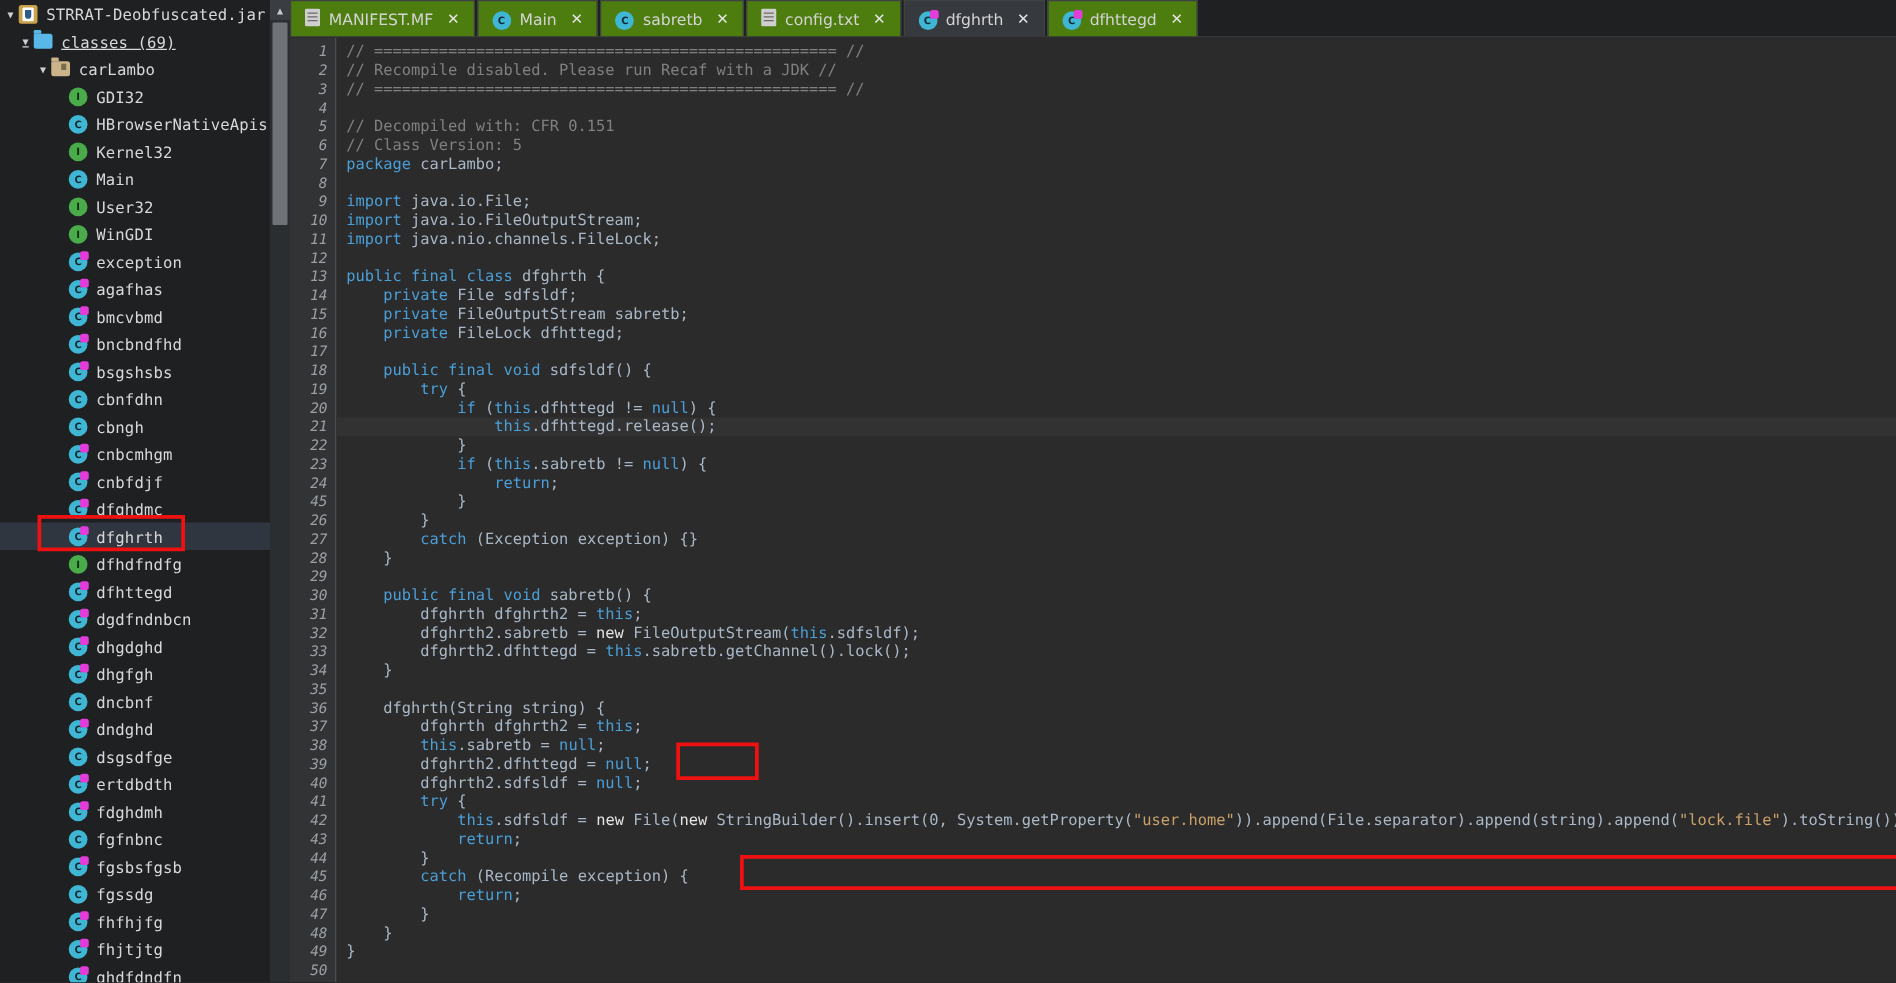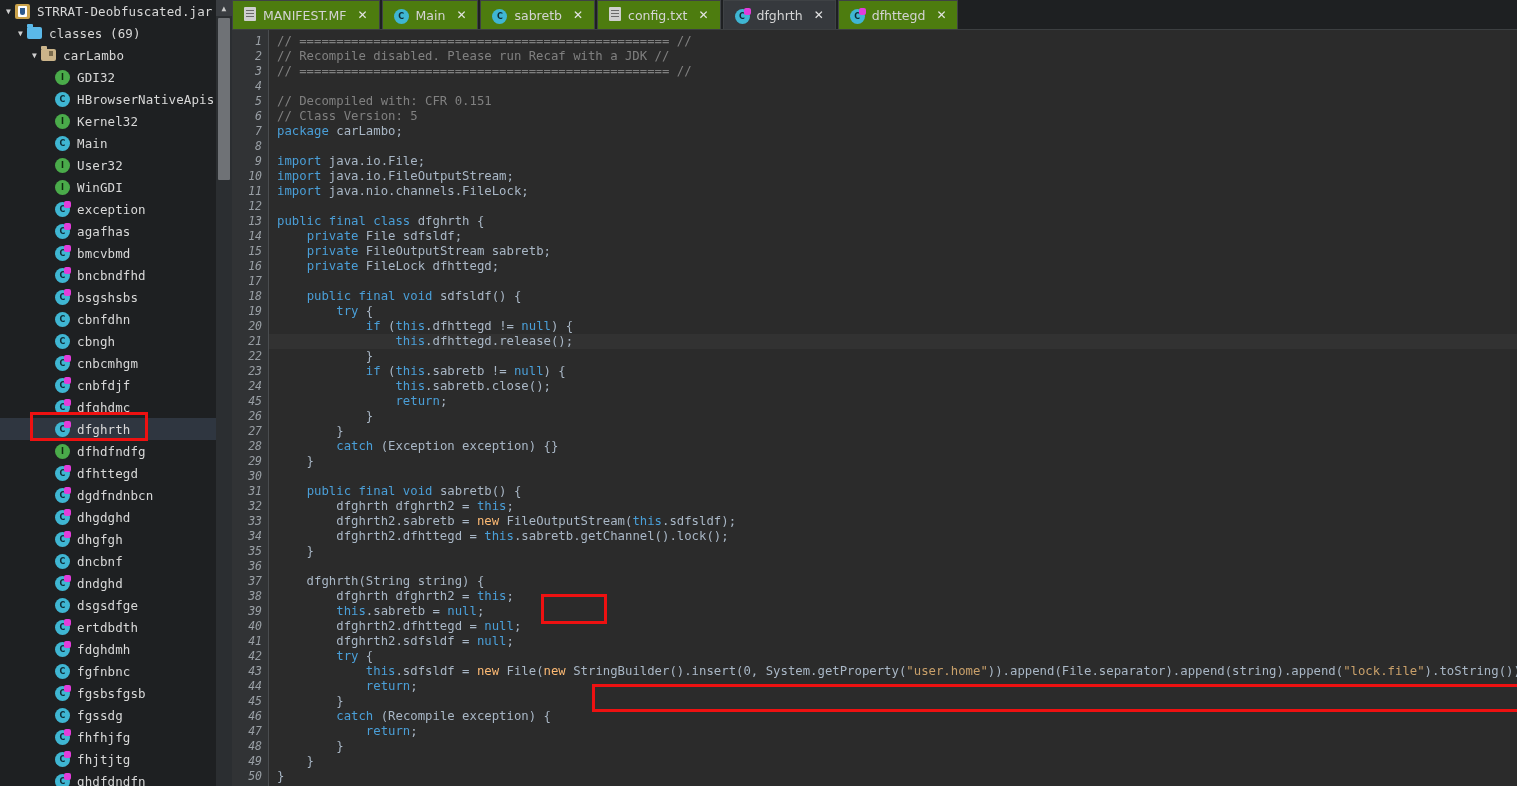--- a/index.html
+++ b/index.html
@@ -237,21 +237,21 @@
     white-space: pre;
     font-family: "DejaVu Sans Mono", monospace;
     font-size: 12.3px;
     color: #a9b7c6;
     padding-left: 8px;
   }
   .codeline.hl { background: #323232; }
 
   .cm  { color: #808080; }
   .kw  { color: #4a9fd8; }
-  .kw2 { color: #fdba74; }
+  .kw2 { color: #e5e5e5; }
   .str { color: #c9a06a; }
   .num { color: #a9b7c6; }
   .pln { color: #a9b7c6; }
 
   
   #annot-method {
     position:absolute; left: 309px; top: 564px;
     width: 66px; height: 30px;
     border: 3px solid #ee1111;
     z-index: 40; pointer-events:none;
@@ -270,21 +270,21 @@
 
   <div id="sidebar">
     <div id="tree-root-rows">
         <div class="tree-row" style="padding-left: 2px;">
           <span class="twisty open"></span>
           <span class="ico">
             <span class="ico-jar"></span>
           </span>
           <span class="tree-label">STRRAT-Deobfuscated.jar</span>
         </div>
-        <div class="tree-row" style="padding-left: 14px;">
+        <div class="tree-row" style="padding-left: 14px; text-decoration: underline;">
           <span class="twisty open"></span>
           <span class="ico">
             <span class="ico-folder"></span>
           </span>
           <span class="tree-label">classes (69)</span>
         </div>
         <div class="tree-row" style="padding-left: 28px;">
           <span class="twisty open"></span>
           <span class="ico">
             <span class="ico-pkg"></span>
@@ -640,21 +640,20 @@
           <div class="codeline"><span class="pln">    </span><span class="kw">private</span><span class="pln"> File sdfsldf;</span></div>
           <div class="codeline"><span class="pln">    </span><span class="kw">private</span><span class="pln"> FileOutputStream sabretb;</span></div>
           <div class="codeline"><span class="pln">    </span><span class="kw">private</span><span class="pln"> FileLock dfhttegd;</span></div>
           <div class="codeline"><span class="pln"></span></div>
           <div class="codeline"><span class="pln">    </span><span class="kw">public final void</span><span class="pln"> sdfsldf() {</span></div>
           <div class="codeline"><span class="pln">        </span><span class="kw">try</span><span class="pln"> {</span></div>
           <div class="codeline"><span class="pln">            </span><span class="kw">if</span><span class="pln"> (</span><span class="kw">this</span><span class="pln">.dfhttegd != </span><span class="kw">null</span><span class="pln">) {</span></div>
           <div class="codeline hl"><span class="pln">                </span><span class="kw">this</span><span class="pln">.dfhttegd.release();</span></div>
           <div class="codeline"><span class="pln">            }</span></div>
           <div class="codeline"><span class="pln">            </span><span class="kw">if</span><span class="pln"> (</span><span class="kw">this</span><span class="pln">.sabretb != </span><span class="kw">null</span><span class="pln">) {</span></div>
-          <div class="codeline"><span class="pln">                </span><span class="kw">this</span><span class="pln">.sabretb.close();</span></div>
           <div class="codeline"><span class="pln">                </span><span class="kw">return</span><span class="pln">;</span></div>
           <div class="codeline"><span class="pln">            }</span></div>
           <div class="codeline"><span class="pln">        }</span></div>
           <div class="codeline"><span class="pln">        </span><span class="kw">catch</span><span class="pln"> (Exception exception) {}</span></div>
           <div class="codeline"><span class="pln">    }</span></div>
           <div class="codeline"><span class="pln"></span></div>
           <div class="codeline"><span class="pln">    </span><span class="kw">public final void</span><span class="pln"> sabretb() {</span></div>
           <div class="codeline"><span class="pln">        dfghrth dfghrth2 = </span><span class="kw">this</span><span class="pln">;</span></div>
           <div class="codeline"><span class="pln">        dfghrth2.sabretb = </span><span class="kw2">new</span><span class="pln"> FileOutputStream(</span><span class="kw">this</span><span class="pln">.sdfsldf);</span></div>
           <div class="codeline"><span class="pln">        dfghrth2.dfhttegd = </span><span class="kw">this</span><span class="pln">.sabretb.getChannel().lock();</span></div>

